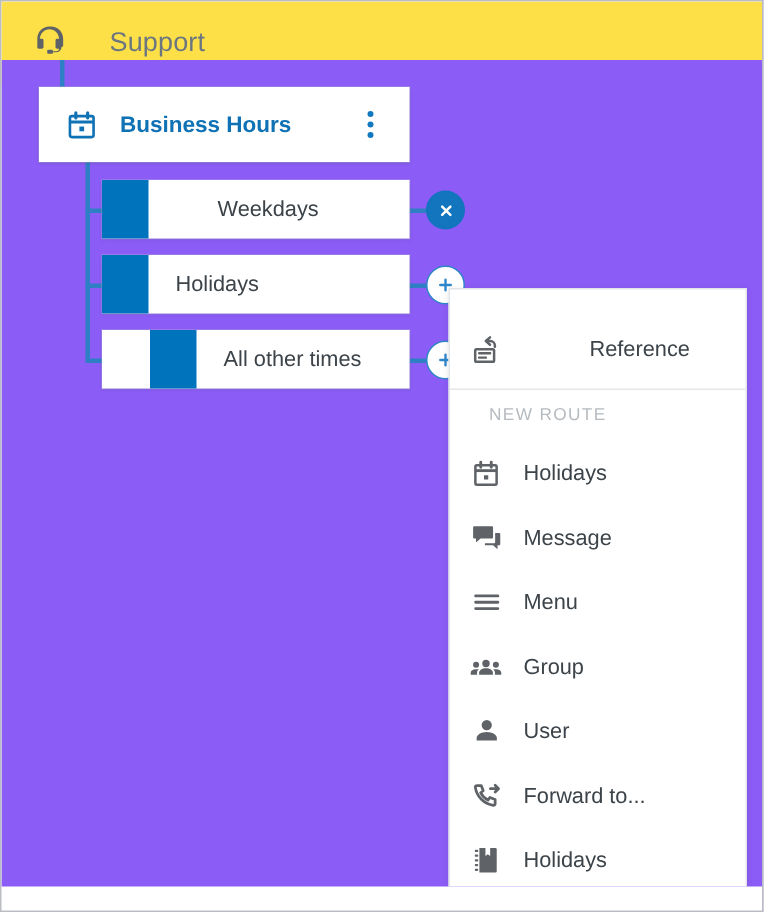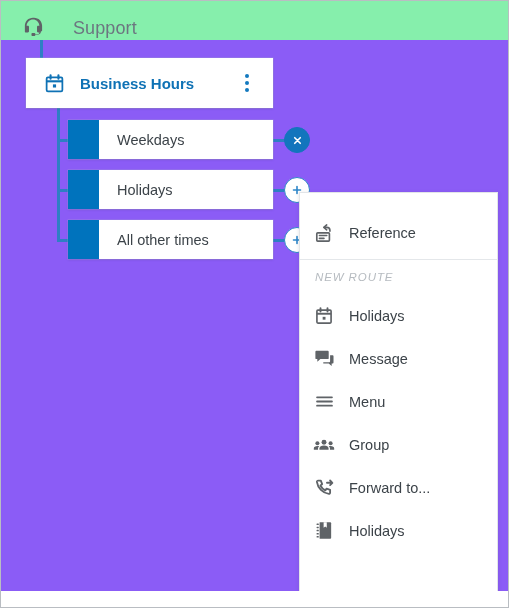--- a/index.html
+++ b/index.html
@@ -24,21 +24,21 @@
     overflow: hidden;
   }
 
   
   #header {
     position: absolute;
     left: 0;
     top: 0;
     width: 507px;
     height: 55px;
-    background: #86efac;
+    background: #fde047;
     border-bottom: 1px solid #dfe3e6;
     box-sizing: border-box;
     display: flex;
     align-items: center;
   }
   #header .hdr-icon {
     margin-left: 18px;
     width: 28px;
     height: 28px;
     display: flex;
@@ -194,37 +194,36 @@
     align-items: center;
     justify-content: center;
     flex: none;
   }
   .menu-item .mi-label {
     margin-left: 13px;
     font-size: 14.5px;
     color: #3c4349;
     white-space: nowrap;
   }
-  #menu .mi-ref { height: 52px; margin-top: 14px; }
+  #menu .mi-ref { height: 52px; margin-top: 14px; gap: 44px; }
   #menu .menu-divider {
     height: 1px;
     background: #e4e7ea;
     margin: 0;
   }
   #menu .menu-section {
     height: 34px;
     display: flex;
     align-items: center;
-    padding-left: 15px;
+    padding-left: 26px;
     font-size: 11.5px;
     letter-spacing: 0.9px;
     color: #b6bbc0;
     text-transform: uppercase;
     box-sizing: border-box;
-    font-style: italic;
   }
 </style>
 </head>
 <body>
 
 <div id="app">
 
   <div id="header">
     <span class="hdr-icon">
       <svg width="26" height="26" viewBox="0 0 24 24" fill="#5f6367">
@@ -256,31 +255,31 @@
         </svg>
       </span>
       <span class="nc-title">Business Hours</span>
       <span class="nc-kebab">
         <i></i>
           <i></i>
           <i></i>
       </span>
     </div>
 
-    <div class="branch-row" style="top:80px;">
+    <div class="branch-row" style="top:80px;gap:28px;">
       <span class="swatch" style="background: rgb(0, 115, 189);"></span>
       <span class="blabel">Weekdays</span>
     </div>
 
     <div class="branch-row" style="top:130px;">
       <span class="swatch" style="background: rgb(0, 115, 189);"></span>
       <span class="blabel">Holidays</span>
     </div>
 
-    <div class="branch-row" style="top:180px;">
+    <div class="branch-row" style="top:180px;justify-content:center;">
       <span class="swatch" style="background: rgb(0, 115, 189);"></span>
       <span class="blabel">All other times</span>
     </div>
 
     <div class="conn filled" style="left:283px; top:87px; z-index:8;">
       <svg width="11" height="11" viewBox="0 0 24 24" stroke="#ffffff" stroke-width="3.6" stroke-linecap="round">
         <path d="M6 6 L18 18 M18 6 L6 18"></path>
       </svg>
     </div>
 
@@ -352,20 +351,29 @@
             <circle cx="4.8" cy="10" r="2.2"></circle>
             <circle cx="19.2" cy="10" r="2.2"></circle>
             <path d="M12 12.6c-2.9 0-5 1.5-5 3.1v1.5h10v-1.5c0-1.6-2.1-3.1-5-3.1z"></path>
             <path d="M4.8 13.2c-2.2 0-3.9 1.1-3.9 2.4v1.6h4.6v-1.5c0-.9.5-1.8 1.4-2.4-.6-.1-1.3-.1-2.1-.1z"></path>
             <path d="M19.2 13.2c-.8 0-1.5 0-2.1.1.9.6 1.4 1.5 1.4 2.4v1.5h4.6v-1.6c0-1.3-1.7-2.4-3.9-2.4z"></path>
           </svg>
         </span>
         <span class="mi-label">Group</span>
       </div>
 
+      <div class="menu-item">
+        <span class="mi-icon">
+          <svg width="21" height="21" viewBox="0 0 24 24" fill="#5f6367">
+            <circle cx="12" cy="7.3" r="3.9"></circle>
+            <path d="M12 12.6c-4.3 0-7.7 2.2-7.7 4.4v2.1h15.4v-2.1c0-2.2-3.4-4.4-7.7-4.4z"></path>
+          </svg>
+        </span>
+        <span class="mi-label">User</span>
+      </div>
 
       <div class="menu-item">
         <span class="mi-icon">
           <svg width="21" height="21" viewBox="0 0 24 24" fill="none" stroke="#5f6367" stroke-width="2.1" stroke-linecap="round" stroke-linejoin="round">
             <path d="M4.6 4.2h3.2l1.5 4-2 1.5a12.5 12.5 0 0 0 5.6 5.6l1.5-2 4 1.5v3.2a1.3 1.3 0 0 1-1.4 1.3A16.2 16.2 0 0 1 3.3 5.6a1.3 1.3 0 0 1 1.3-1.4z"></path>
             <path d="M14.8 6.6h5.9M18.4 4.0l2.6 2.6-2.6 2.6"></path>
           </svg>
         </span>
         <span class="mi-label">Forward to...</span>
       </div>

